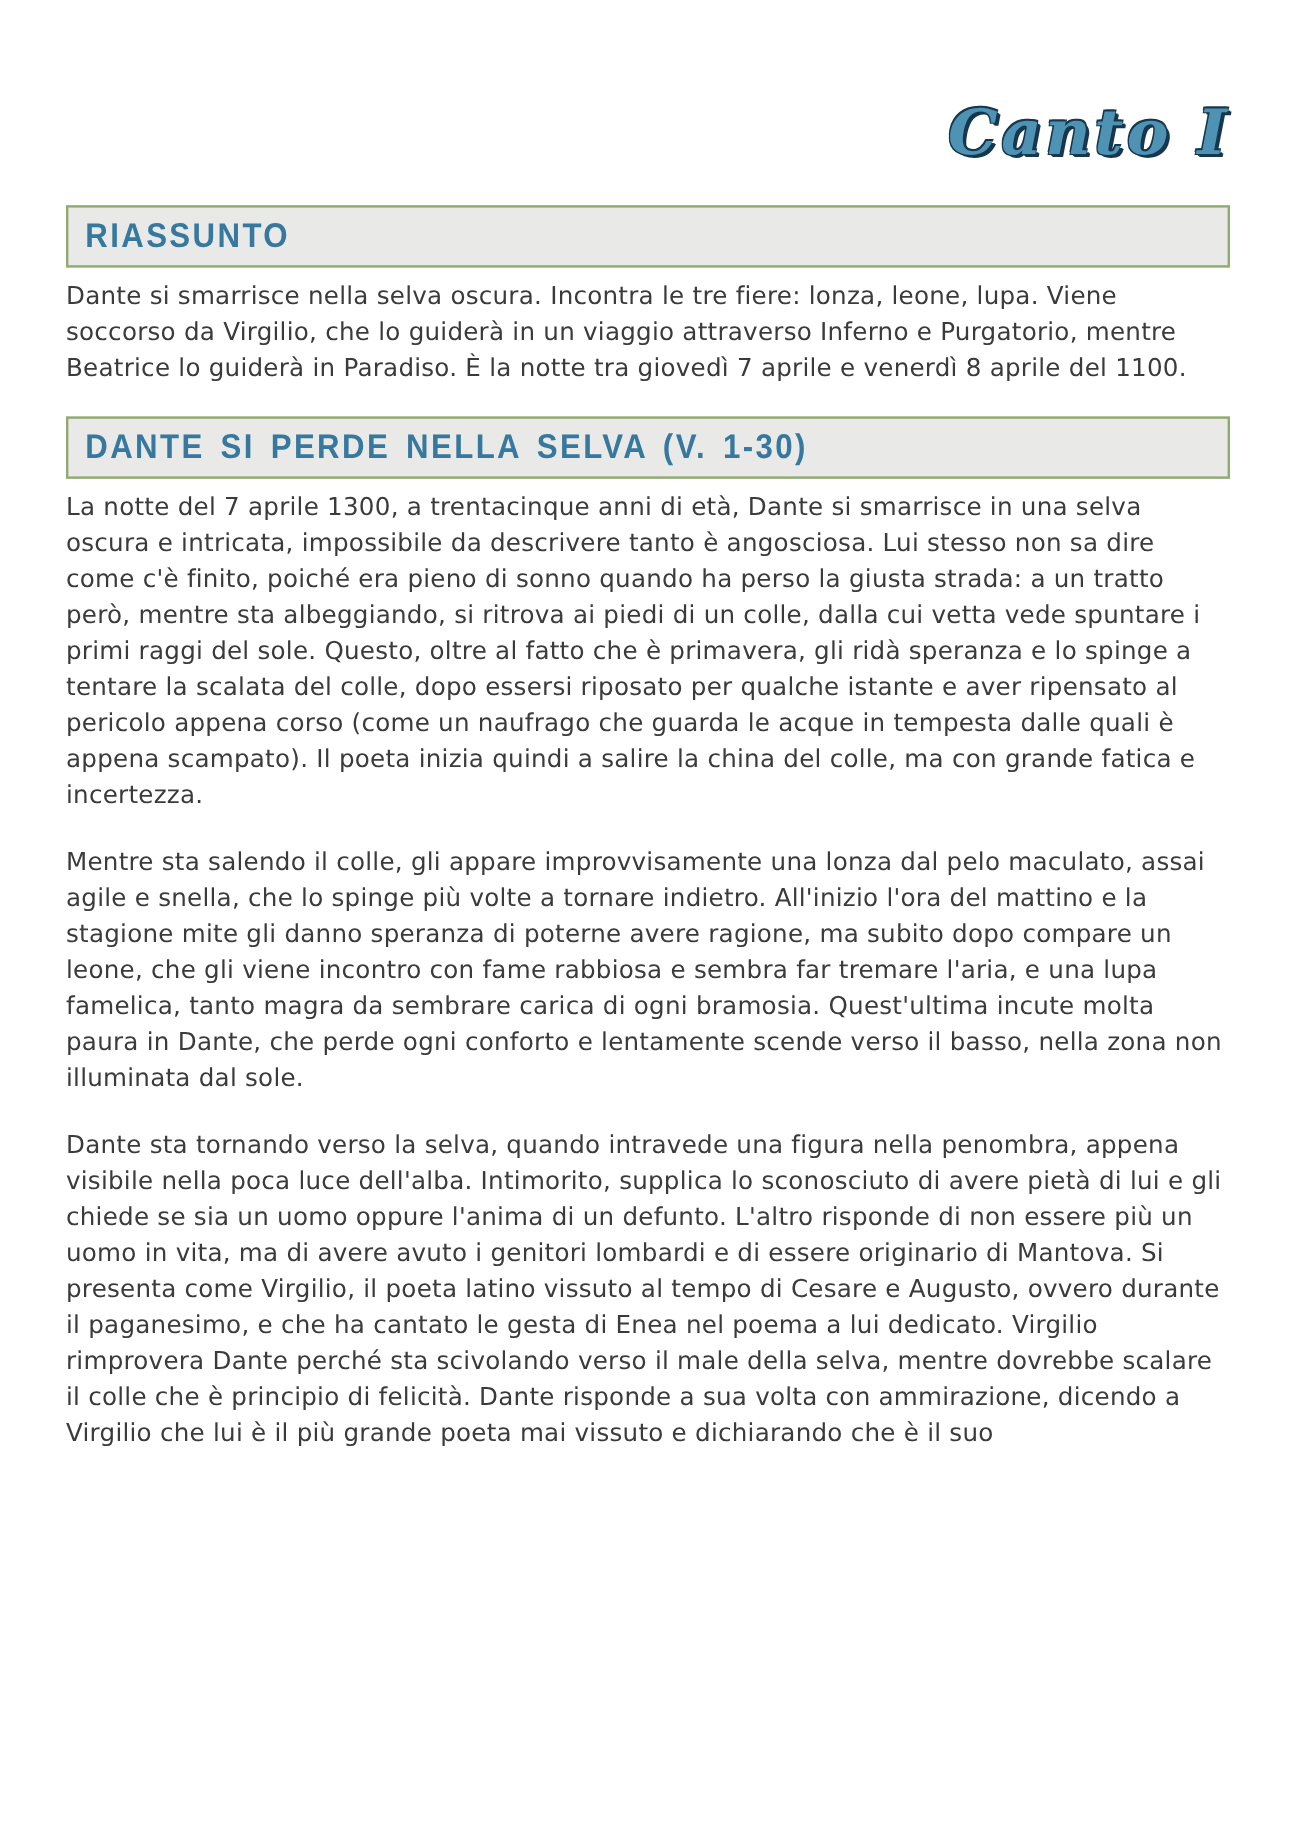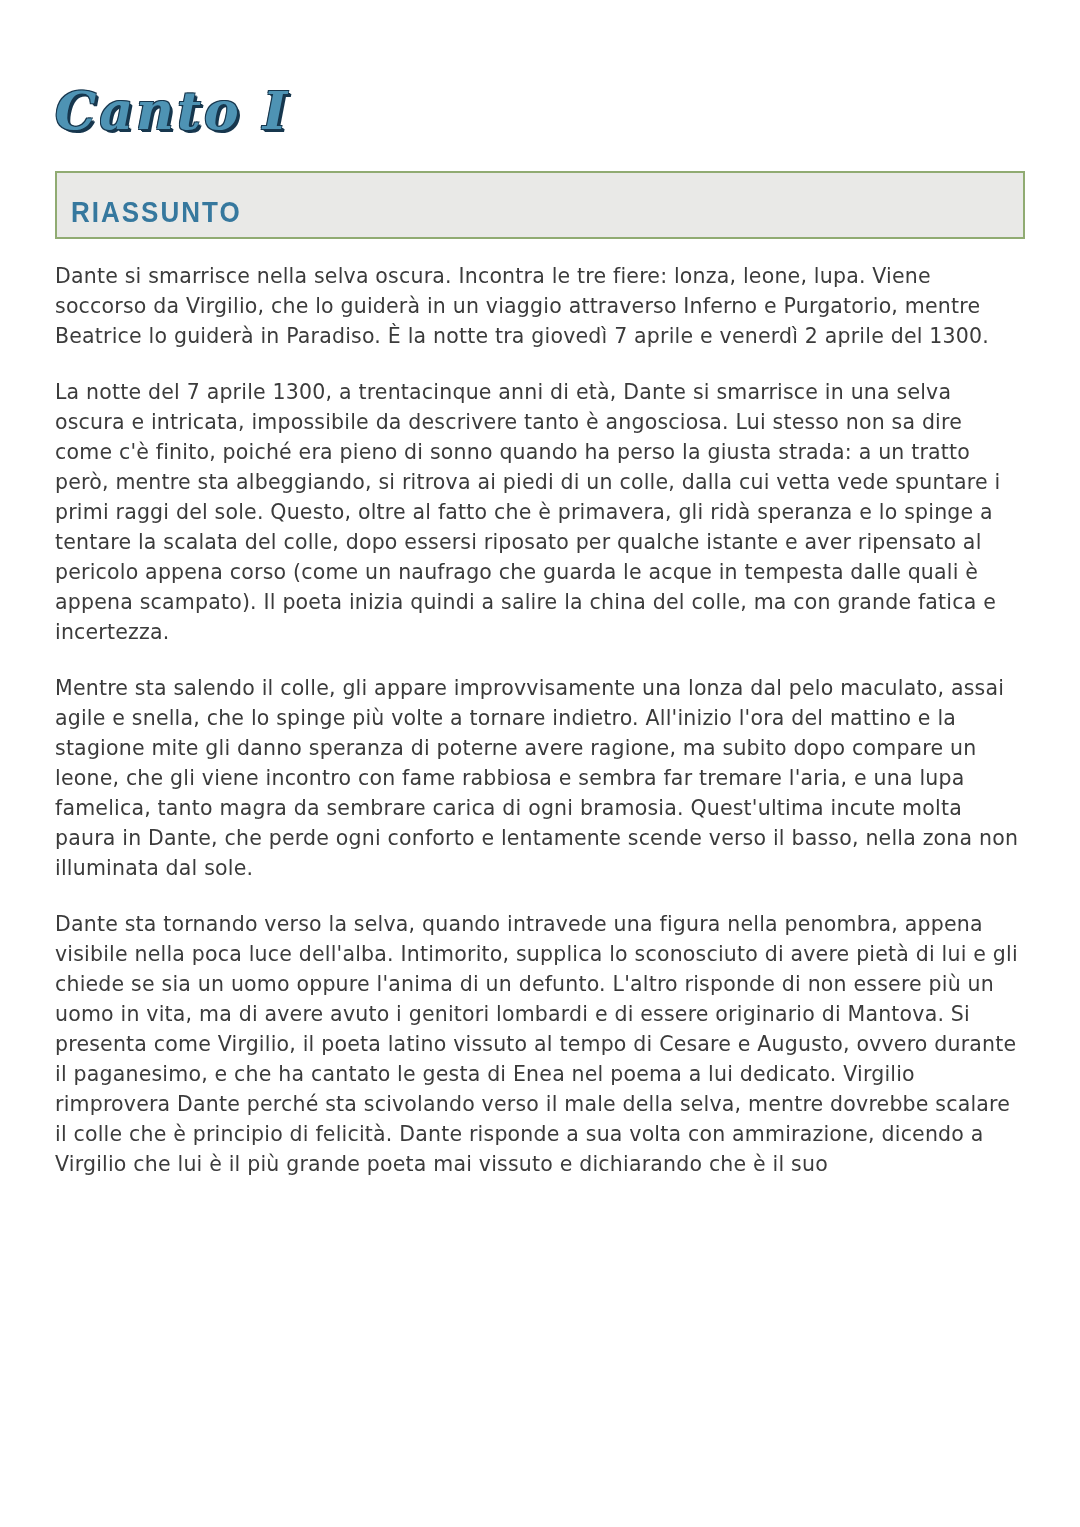--- a/index.html
+++ b/index.html
@@ -15,41 +15,41 @@
     margin: 0 auto;
     font-family: "DejaVu Sans", sans-serif;
     color: var(--body-text, #3b3b3b);
   }
 
   .page {
     padding: 80px 55px 40px 55px;
   }
 
   .title {
-    text-align: left;
+    text-align: right;
     font-family: "DejaVu Serif", serif;
     font-style: italic;
     font-weight: 700;
     font-size: 52px;
     letter-spacing: 3px;
     color: var(--title-fill, #4e93b4);
     text-shadow:
       -1px -1px 0 var(--title-outline, #17374e),
        1px -1px 0 var(--title-outline, #17374e),
       -1px  1px 0 var(--title-outline, #17374e),
        2px  2px 0 var(--title-outline, #17374e),
        3px  3px 0 var(--title-outline, #17374e);
     margin-bottom: 30px;
   }
 
   .heading-box {
     background: var(--heading-bg, #e9e9e7);
     border: 2px solid var(--heading-border, #90ab72);
-    padding: 24px 14px 9px 14px;
-    margin-bottom: 22px;
+    padding: 8px 14px 9px 14px;
+    margin-bottom: 8px;
   }
 
   .heading-box h2 {
     font-family: "Liberation Sans", sans-serif;
     font-weight: 700;
     font-size: 26px;
     letter-spacing: 2px;
     word-spacing: 4px;
     color: var(--heading, #36789e);
     transform: scaleY(1.1);
@@ -69,24 +69,27 @@
 <body>
 
 <main class="page">
 
   <h1 class="title">Canto I</h1>
 
   <section class="section">
     <div class="heading-box">
       <h2>RIASSUNTO</h2>
     </div>
-    <p>Dante si smarrisce nella selva oscura. Incontra le tre fiere: lonza, leone, lupa. Viene soccorso da Virgilio, che lo guiderà in un viaggio attraverso Inferno e Purgatorio, mentre Beatrice lo guiderà in Paradiso. È la notte tra giovedì 7 aprile e venerdì 2 aprile del 1300.</p>
+    <p>Dante si smarrisce nella selva oscura. Incontra le tre fiere: lonza, leone, lupa. Viene soccorso da Virgilio, che lo guiderà in un viaggio attraverso Inferno e Purgatorio, mentre Beatrice lo guiderà in Paradiso. È la notte tra giovedì 7 aprile e venerdì 8 aprile del 1100.</p>
   </section>
 
   <section class="section">
+    <div class="heading-box">
+      <h2>DANTE SI PERDE NELLA SELVA (V. 1-30)</h2>
+    </div>
     <p>La notte del 7 aprile 1300, a trentacinque anni di età, Dante si smarrisce in una selva oscura e intricata, impossibile da descrivere tanto è angosciosa. Lui stesso non sa dire come c'è finito, poiché era pieno di sonno quando ha perso la giusta strada: a un tratto però, mentre sta albeggiando, si ritrova ai piedi di un colle, dalla cui vetta vede spuntare i primi raggi del sole. Questo, oltre al fatto che è primavera, gli ridà speranza e lo spinge a tentare la scalata del colle, dopo essersi riposato per qualche istante e aver ripensato al pericolo appena corso (come un naufrago che guarda le acque in tempesta dalle quali è appena scampato). Il poeta inizia quindi a salire la china del colle, ma con grande fatica e incertezza.</p>
   </section>
 
   <section class="section">
     <p>Mentre sta salendo il colle, gli appare improvvisamente una lonza dal pelo maculato, assai agile e snella, che lo spinge più volte a tornare indietro. All'inizio l'ora del mattino e la stagione mite gli danno speranza di poterne avere ragione, ma subito dopo compare un leone, che gli viene incontro con fame rabbiosa e sembra far tremare l'aria, e una lupa famelica, tanto magra da sembrare carica di ogni bramosia. Quest'ultima incute molta paura in Dante, che perde ogni conforto e lentamente scende verso il basso, nella zona non illuminata dal sole.</p>
   </section>
 
   <section class="section">
     <p>Dante sta tornando verso la selva, quando intravede una figura nella penombra, appena visibile nella poca luce dell'alba. Intimorito, supplica lo sconosciuto di avere pietà di lui e gli chiede se sia un uomo oppure l'anima di un defunto. L'altro risponde di non essere più un uomo in vita, ma di avere avuto i genitori lombardi e di essere originario di Mantova. Si presenta come Virgilio, il poeta latino vissuto al tempo di Cesare e Augusto, ovvero durante il paganesimo, e che ha cantato le gesta di Enea nel poema a lui dedicato. Virgilio rimprovera Dante perché sta scivolando verso il male della selva, mentre dovrebbe scalare il colle che è principio di felicità. Dante risponde a sua volta con ammirazione, dicendo a Virgilio che lui è il più grande poeta mai vissuto e dichiarando che è il suo</p>
   </section>

